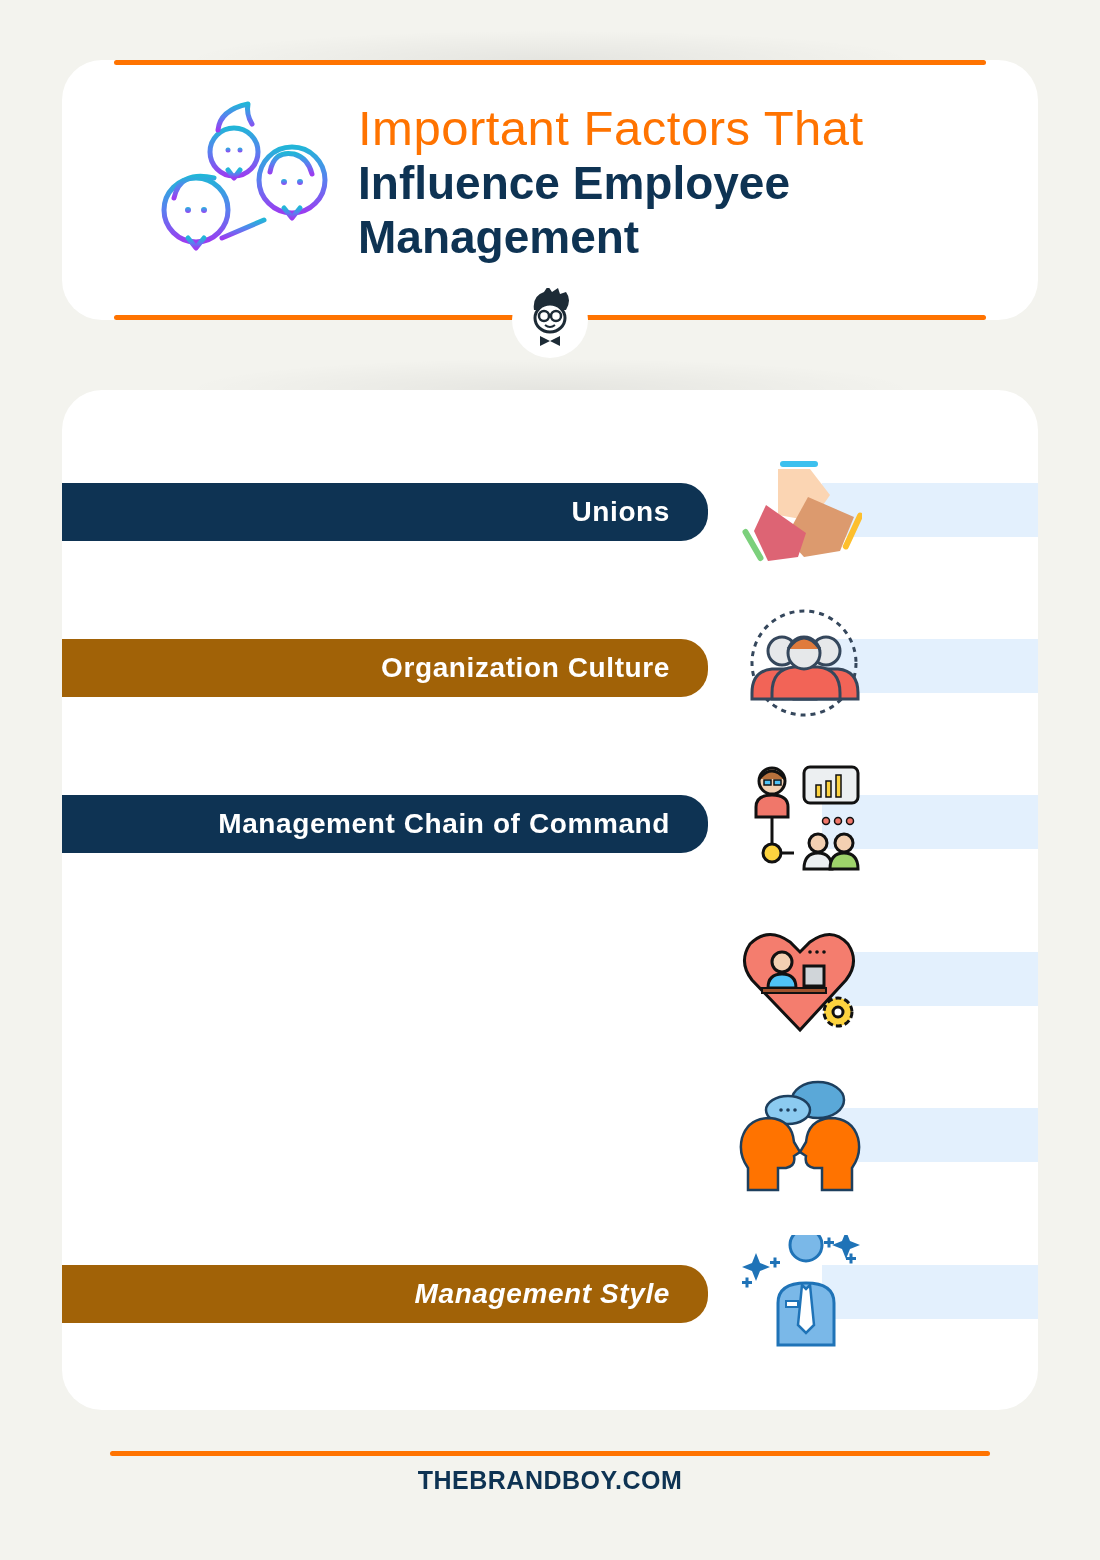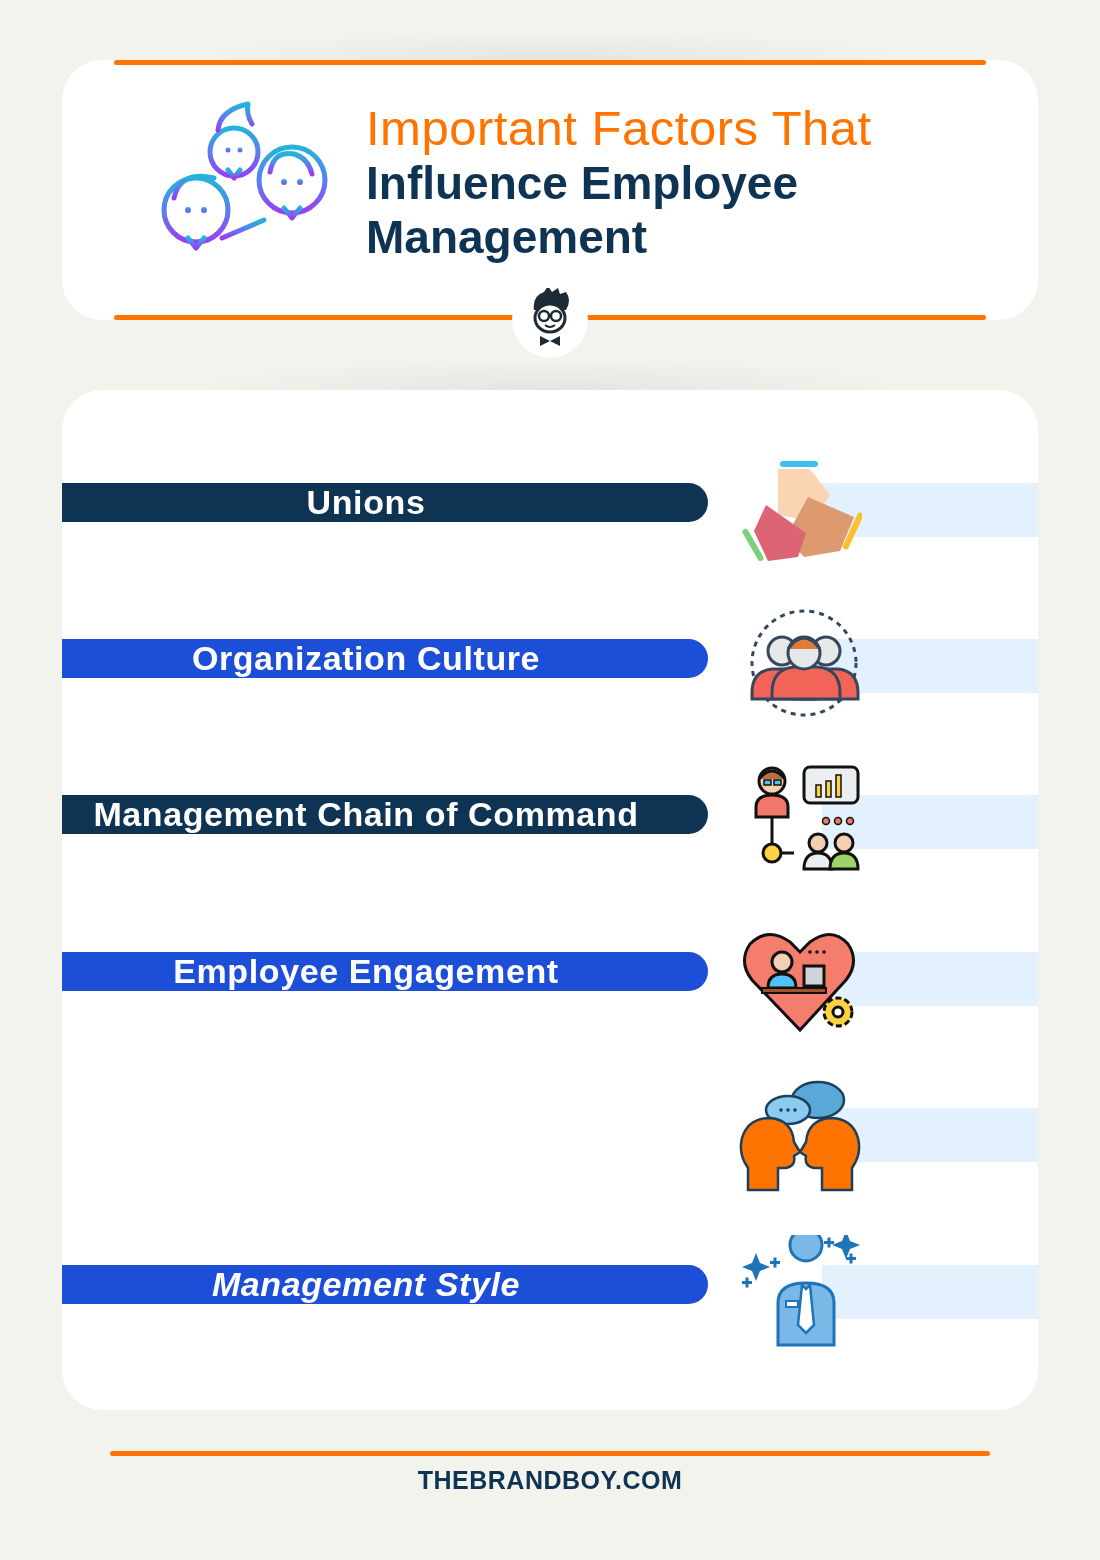--- a/index.html
+++ b/index.html
@@ -16,43 +16,43 @@
   }
   .shadow-top {
     position: absolute; left: 180px; top: 30px; width: 740px; height: 30px;
     background: radial-gradient(ellipse at center bottom, rgba(0,0,0,0.06), rgba(0,0,0,0) 70%);
   }
   .shadow-mid {
     position: absolute; left: 180px; top: 358px; width: 740px; height: 32px;
     background: radial-gradient(ellipse at center bottom, rgba(0,0,0,0.06), rgba(0,0,0,0) 70%);
   }
   .orange-line { position: absolute; height: 5px; background: #ff7300; border-radius: 3px; }
-  .title-wrap { position: absolute; left: 358px; top: 100px; margin-left: 8px; }
+  .title-wrap { position: absolute; left: 358px; top: 100px; }
   .title-line1 { color: #ff7300; font-size: 49px; font-weight: 400; line-height: 56px; letter-spacing: 0.5px; }
   .title-line2 { color: #0e3353; font-size: 46px; font-weight: 700; line-height: 54px; }
   .hero-icon { position: absolute; left: 158px; top: 98px; width: 170px; height: 170px; }
   .mascot {
     position: absolute; left: 512px; top: 282px; width: 76px; height: 76px;
     background: #ffffff; border-radius: 50%;
   }
   .mascot svg { position: absolute; left: 14px; top: 6px; }
   .main-card {
     position: absolute; left: 62px; top: 390px; width: 976px; height: 1020px;
     background: #ffffff; border-radius: 40px; overflow: hidden;
   }
   .row { position: absolute; left: 0; width: 976px; height: 54px; }
   .pill {
-    position: absolute; left: 0; top: 0; width: 646px; height: 39px;
+    position: absolute; left: 0; top: 0; width: 646px; height: 58px;
     border-radius: 0 27px 27px 0;
-    display: flex; align-items: center; justify-content: center;
+    display: flex; align-items: center; justify-content: flex-end;
     padding-right: 38px;
-    color: #ffffff; font-weight: 700; font-size: 34px; letter-spacing: 0.6px;
+    color: #ffffff; font-weight: 700; font-size: 28px; letter-spacing: 0.6px;
   }
   .pill.navy { background: #0e3353; }
-  .pill.orange { background: #1d4ed8; }
+  .pill.orange { background: #a16207; }
   .lightbar {
     position: absolute; left: 760px; top: 0; width: 216px; height: 54px;
     background: #e3f0fd;
   }
   .row-icon { position: absolute; left: 676px; top: -30px; width: 124px; height: 114px; }
   .footer-line { position: absolute; left: 110px; top: 1451px; width: 880px; height: 5px; background: #ff7300; border-radius: 3px; }
   .footer-text {
     position: absolute; left: 0; top: 1466px; width: 1100px; text-align: center;
     color: #0e3353; font-weight: 700; font-size: 25px; letter-spacing: 0.5px;
   }
@@ -179,23 +179,20 @@
         <circle cx="80" cy="78" r="9" fill="#f3d0b2" stroke="#111" stroke-width="3"></circle>
         <path d="M66 104 q0 -16 14 -16 q14 0 14 16 z" fill="#eceff1" stroke="#111" stroke-width="3"></path>
         <circle cx="106" cy="78" r="9" fill="#f3d0b2" stroke="#111" stroke-width="3"></circle>
         <path d="M92 104 q0 -16 14 -16 q14 0 14 16 z" fill="#9ed36a" stroke="#111" stroke-width="3"></path>
       </svg>
     </div>
   </div>
 
   <div class="row" style="top:562px;">
     <div class="lightbar"></div>
-    <div class="pill orange">
-      <span>Employee Engagement</span>
-    </div>
     <div class="row-icon">
       <svg width="124" height="114" viewBox="0 0 124 114">
         <path d="M62 108 L14 58 Q0 40 12 22 Q30 4 52 20 L62 30 L72 20 Q94 4 110 22 Q122 40 108 58 Z" fill="#f47d6e" stroke="#111" stroke-width="3"></path>
         <circle cx="44" cy="40" r="10" fill="#f3d0b2" stroke="#111" stroke-width="3"></circle>
         <path d="M30 66 q0 -14 14 -14 q14 0 14 14 z" fill="#4fc3f7" stroke="#111" stroke-width="3"></path>
         <rect x="24" y="66" width="64" height="5" fill="#a0522d" stroke="#111" stroke-width="2"></rect>
         <rect x="66" y="44" width="20" height="20" fill="#d0d5d9" stroke="#111" stroke-width="3"></rect>
         <circle cx="72" cy="30" r="1.8" fill="#111"></circle>
           <circle cx="79" cy="30" r="1.8" fill="#111"></circle>
           <circle cx="86" cy="30" r="1.8" fill="#111"></circle>

